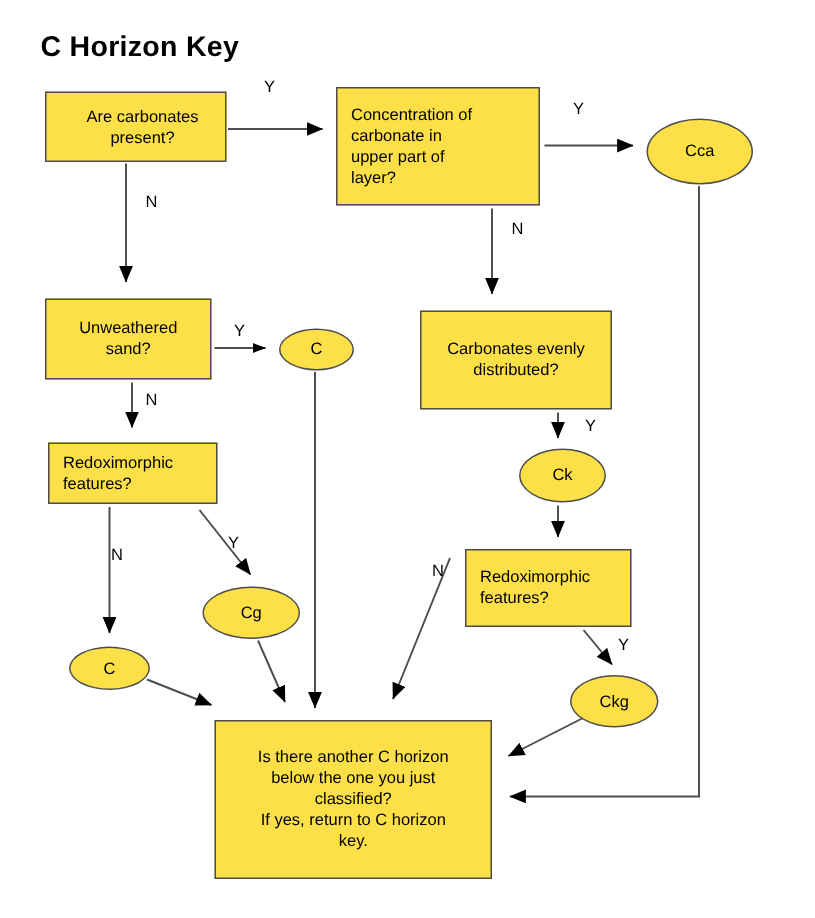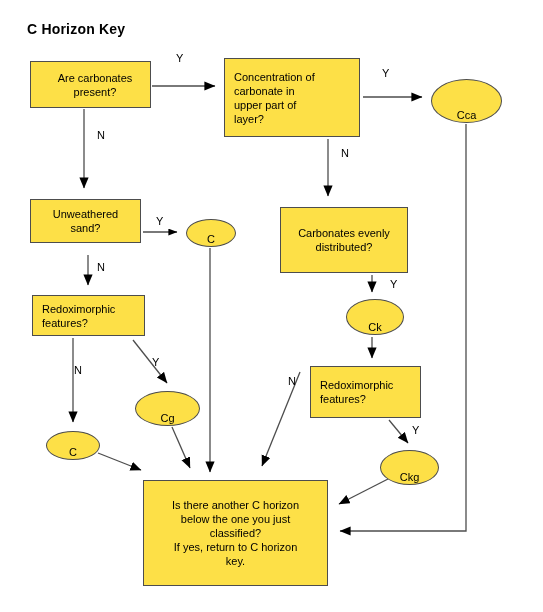--- a/index.html
+++ b/index.html
@@ -14,21 +14,21 @@
     position: relative;
     width: 543px;
     height: 612px;
     background: #ffffff;
     overflow: hidden;
   }
   #title {
     position: absolute;
     left: 27px;
     top: 21px;
-    font-size: 14px;
+    font-size: 19px;
     font-weight: bold;
     color: #000000;
     letter-spacing: 0.2px;
   }
   .node {
     position: absolute;
     box-sizing: border-box;
     display: flex;
     align-items: center;
     justify-content: center;
@@ -43,21 +43,20 @@
     border: 1px solid #4d4d4d;
   }
   .box.leftalign {
     justify-content: flex-start;
     text-align: left;
     padding-left: 9px;
   }
   .oval {
     border: 1px solid #4d4d4d;
     border-radius: 50%;
-    align-items: flex-end;
   }
   svg.edges {
     position: absolute;
     left: 0;
     top: 0;
     width: 543px;
     height: 612px;
     z-index: 1;
   }
   .edge-label {
@@ -127,21 +126,21 @@
   </div>
 
   <div class="node box leftalign" style="left:224px; top:58px;  width:136px; height:79px;">
     <span>Concentration of<br>carbonate in<br>upper part of<br>layer?</span>
   </div>
 
   <div class="node oval" style="left:431px; top:79px;  width:71px;  height:44px;">
     <span>Cca</span>
   </div>
 
-  <div class="node box" style="left:30px;  top:199px; width:111px; height:44px;">
+  <div class="node box" style="left:30px;  top:199px; width:111px; height:54px;">
     <span>Unweathered<br>sand?</span>
   </div>
 
   <div class="node oval" style="left:186px; top:219px; width:50px;  height:28px;">
     <span>C</span>
   </div>
 
   <div class="node box" style="left:280px; top:207px; width:128px; height:66px;">
     <span>Carbonates evenly<br>distributed?</span>
   </div>

